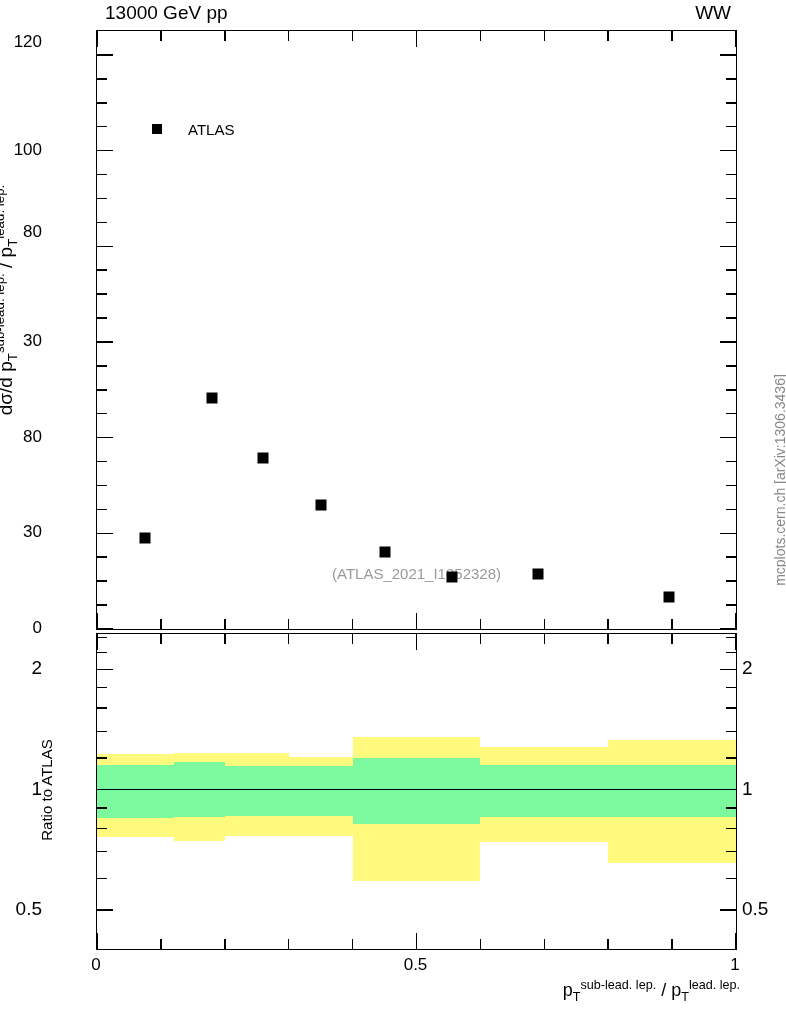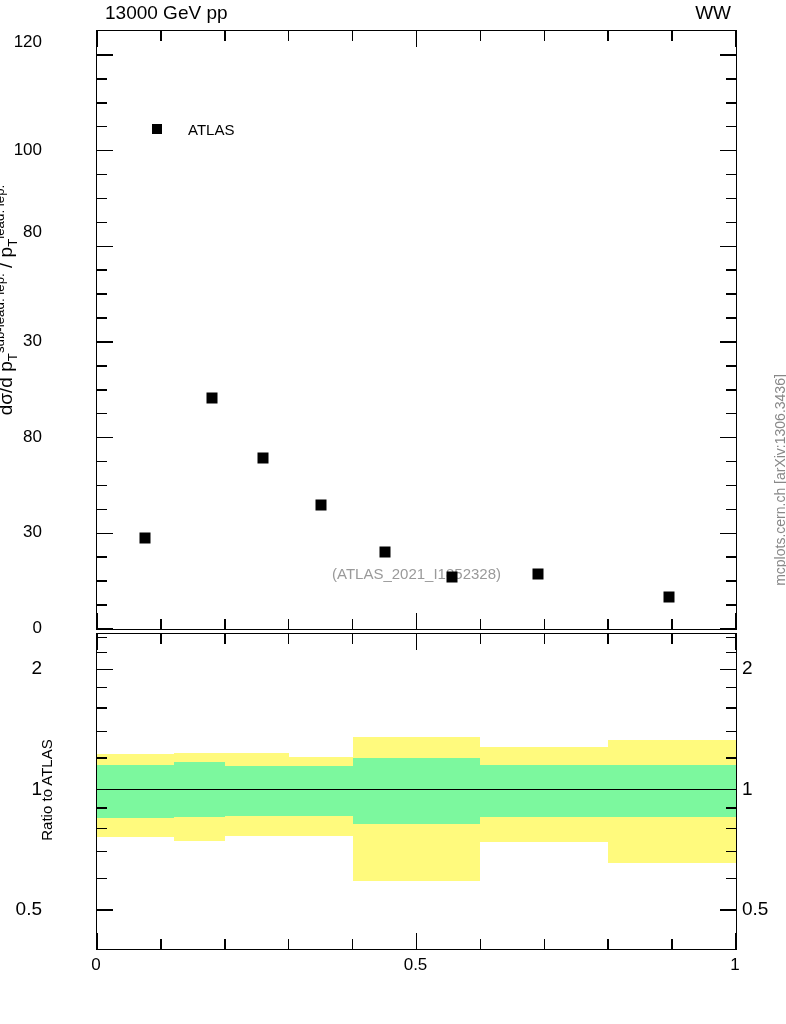--- a/index.html
+++ b/index.html
@@ -214,20 +214,23 @@
       <div class="tick xtick" style="left: 510.45px;"></div>
       <div class="tick xtick-t" style="left: 510.45px;"></div>
       <div class="tick xtick" style="left: 574.35px;"></div>
       <div class="tick xtick-t" style="left: 574.35px;"></div>
       <div class="tick xtick major" style="left: 638.25px;"></div>
       <div class="tick xtick-t major" style="left: 638.25px;"></div>
     </div>
 
   <div id="ylabel-ratio">Ratio to ATLAS</div>
 
+  <div id="xaxis-title">
+    p<sub>T</sub><sup>sub-lead. lep.</sup> / p<sub>T</sub><sup>lead. lep.</sup>
+  </div>
 
 <div class="ylab" style="top: 628px;">0</div>
     <div class="ylab" style="top: 532.32px;">30</div>
     <div class="ylab" style="top: 436.64px;">80</div>
     <div class="ylab" style="top: 340.96px;">30</div>
     <div class="ylab" style="top: 232px;">80</div>
     <div class="ylab" style="top: 149.6px;">100</div>
     <div class="ylab" style="top: 42px;">120</div>
     <div class="ylab" style="top: 909.217px; font-size: 19px;">0.5</div>
     <div class="ylab-r" style="top: 909.217px; font-size: 19px;">0.5</div>

